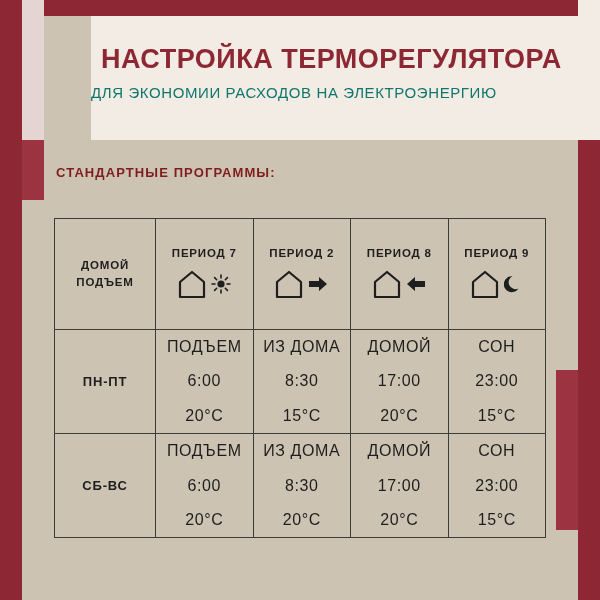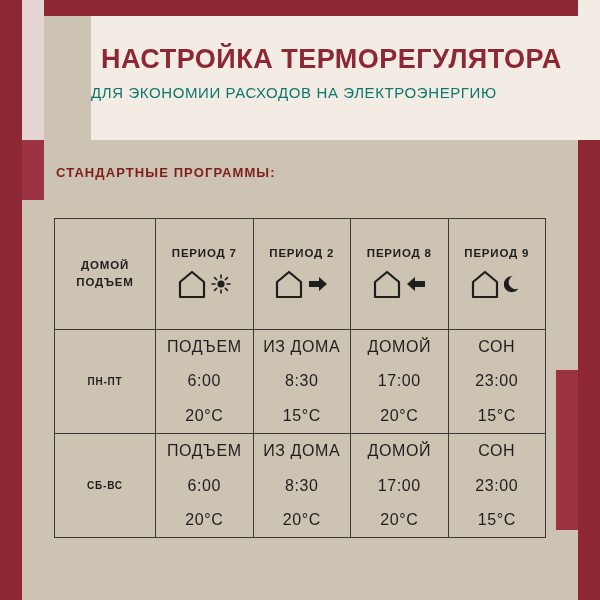--- a/index.html
+++ b/index.html
@@ -140,21 +140,21 @@
     height: 34px;
   }
   td.body-cell {
     height: 100px;
     font-size: 16px;
     font-weight: normal;
     letter-spacing: 0.6px;
     line-height: 2.15;
   }
   td.day-cell {
-    font-size: 10px;
+    font-size: 13px;
     font-weight: bold;
     letter-spacing: 0.8px;
   }
   .cell-line {
     display: block;
   }
   svg { display: block; }
 </style>
 </head>
 <body>

